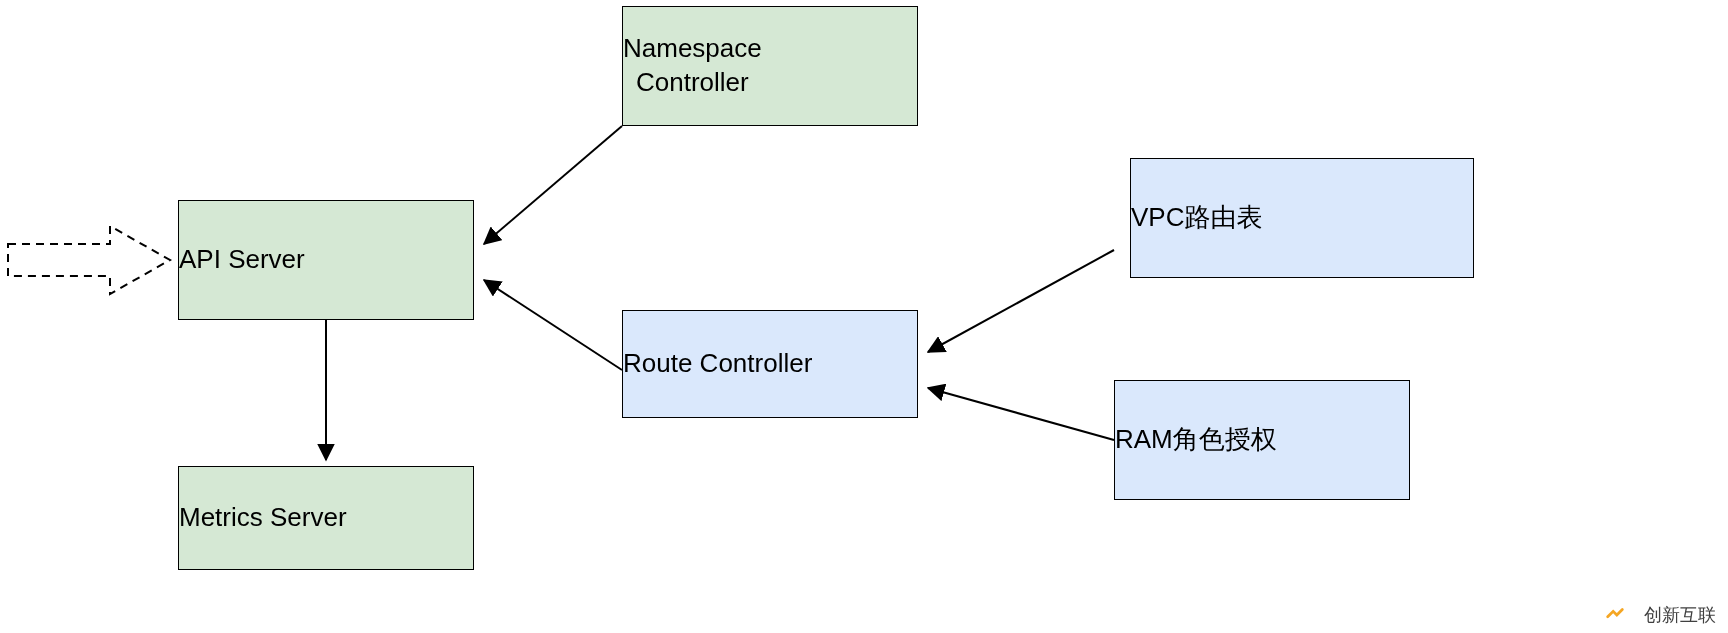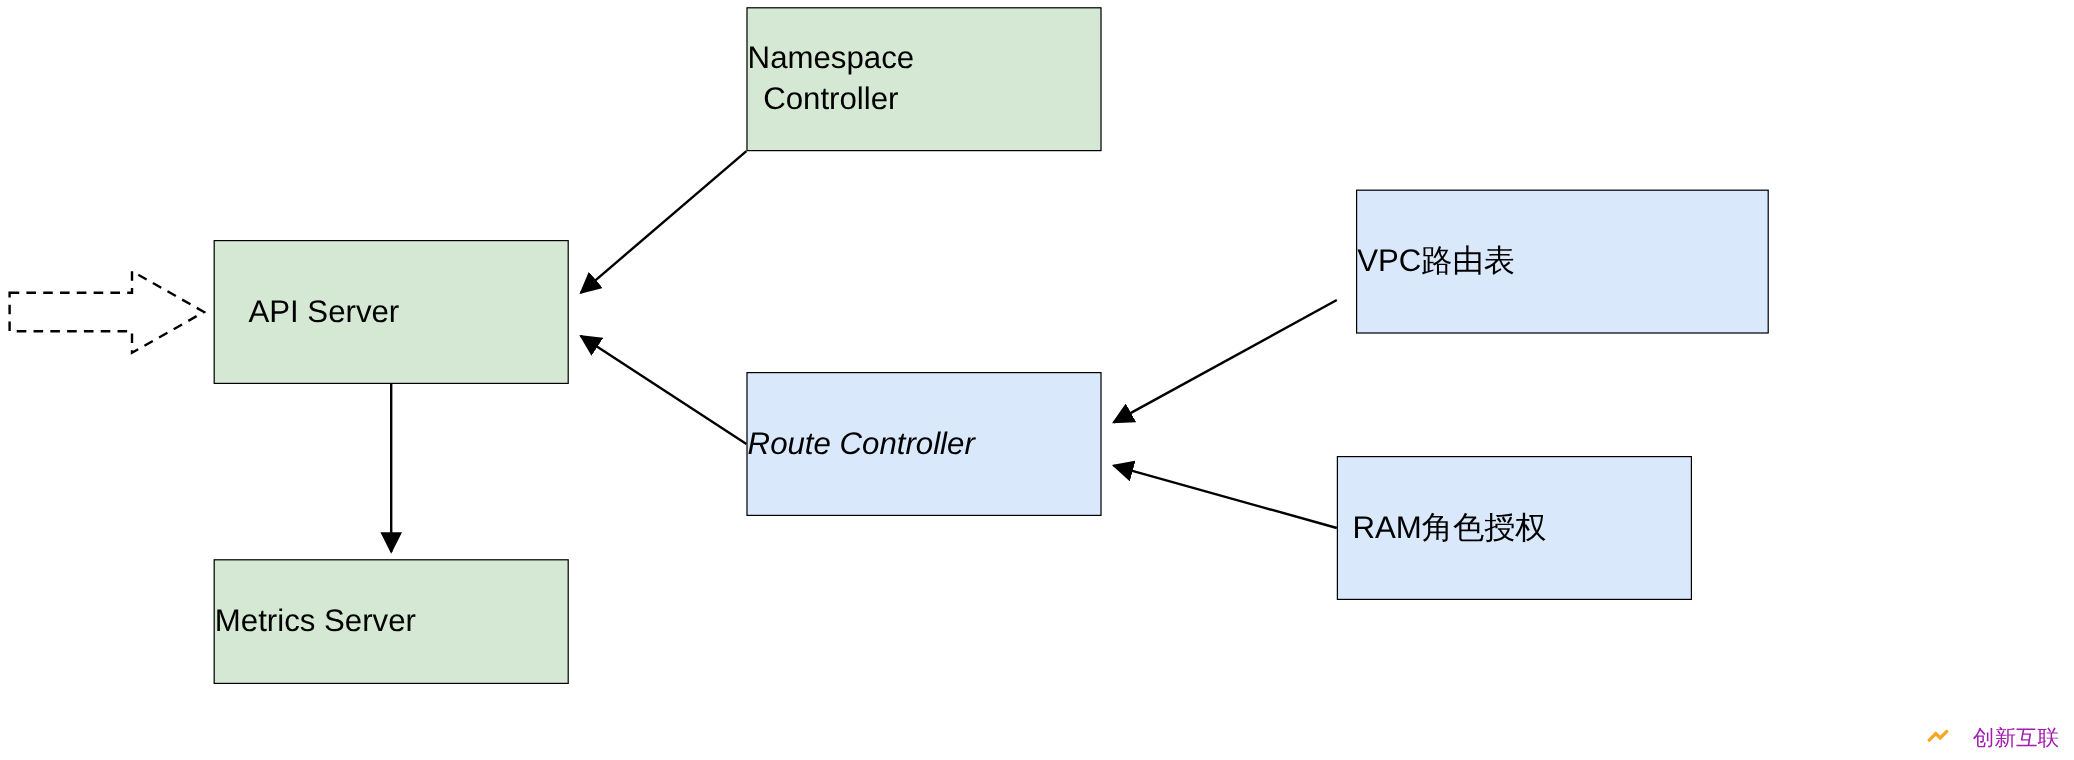--- a/index.html
+++ b/index.html
@@ -29,47 +29,47 @@
     top: 0; left: 0;
     width: 1728px;
     height: 633px;
     pointer-events: none;
   }
   .watermark {
     position: absolute;
     right: 12px;
     bottom: 6px;
     font-size: 18px;
-    color: #a21caf;
+    color: #404040;
     display: flex;
     align-items: center;
     gap: 18px;
     font-family: "Microsoft YaHei", Arial, sans-serif;
   }
   .watermark svg { width: 22px; height: 22px; }
 </style>
 </head>
 <body>
 
-<div class="node green" style="left:178px;  top:200px; width:296px; height:120px;padding-left:28px;">
+<div class="node green" style="left:178px;  top:200px; width:296px; height:120px;">
   <span>API Server</span>
 </div>
 <div class="node green" style="left:178px;  top:466px; width:296px; height:104px;">
   <span>Metrics Server</span>
 </div>
 <div class="node green" style="left:622px;  top:6px;   width:296px; height:120px;">
   <span>Namespace<br>Controller</span>
 </div>
-<div class="node blue" style="left:622px;  top:310px; width:296px; height:120px;font-style:italic;">
+<div class="node blue" style="left:622px;  top:310px; width:296px; height:108px;">
   <span>Route Controller</span>
 </div>
 <div class="node blue" style="left:1114px; top:158px; width:344px; height:120px;margin-left:16px;">
   <span>VPC路由表</span>
 </div>
-<div class="node blue" style="left:1114px; top:380px; width:296px; height:120px;padding-left:12px;">
+<div class="node blue" style="left:1114px; top:380px; width:296px; height:120px;">
   <span>RAM角色授权</span>
 </div>
 
 <svg class="edges">
   <defs>
     <marker id="arrow" viewBox="0 0 12 12" refX="11" refY="6" markerWidth="9" markerHeight="9" orient="auto-start-reverse">
       <path d="M0,0 L12,6 L0,12 Z" fill="#000"></path>
     </marker>
   </defs>
 

